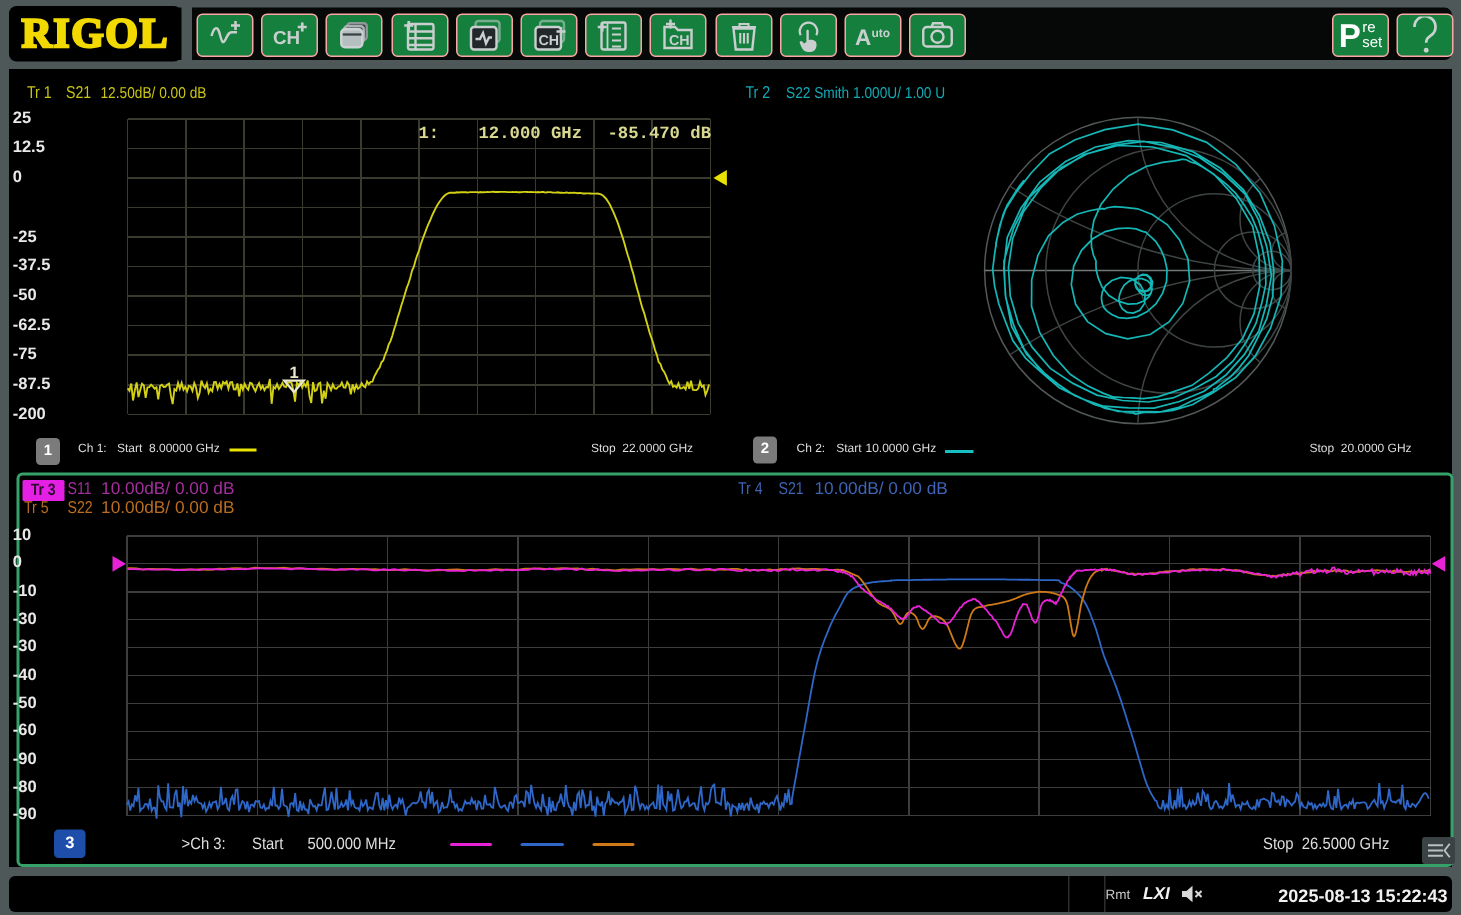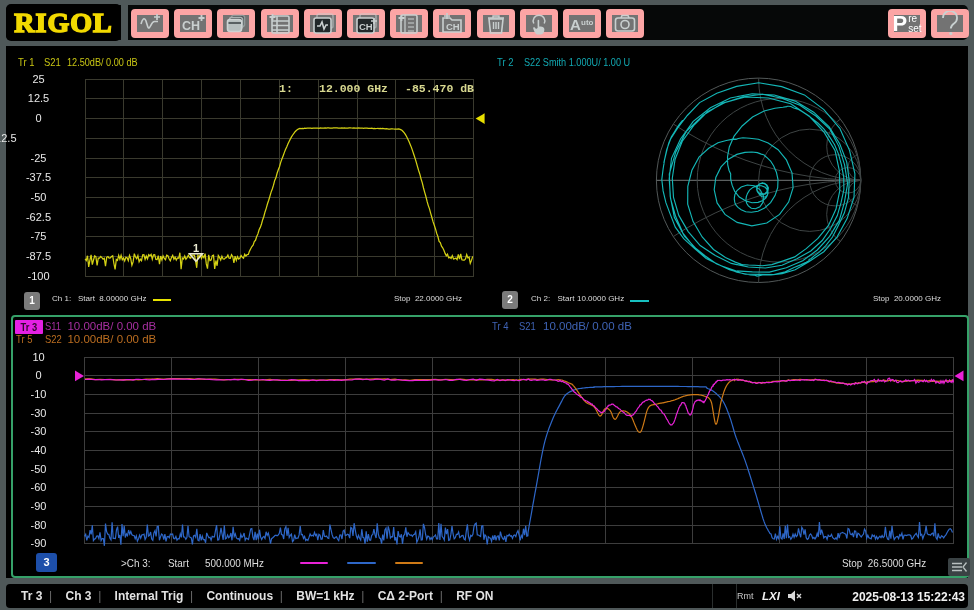--- a/index.html
+++ b/index.html
@@ -2,24 +2,24 @@
 <html><head><meta charset="utf-8">
 <style>
 *{margin:0;padding:0;box-sizing:border-box;-webkit-font-smoothing:antialiased}
 html,body{width:974px;height:610px;background:#4f5859;font-family:"Liberation Sans",sans-serif;overflow:hidden}
 #scr{position:absolute;left:0;top:0;width:974px;height:442px;transform:translateZ(0)}
 .abs{position:absolute}
 #topstrip{position:absolute;left:6px;top:5px;width:962px;height:35px;background:#060808;border-radius:5px}
 #loggap{position:absolute;left:121px;top:3px;width:7px;height:39px;background:#4f5859}
 #logo{position:absolute;left:6px;top:4px;width:115px;height:37px;background:#000;border-radius:5px;text-align:center}
 #logo span{font-family:"Liberation Serif",serif;font-weight:bold;font-size:28px;color:#f2d900;letter-spacing:1px;-webkit-text-stroke:1.6px #f2d900;line-height:37px}
-.tbtn{position:absolute;top:9px;width:38px;height:29px;background:#737373;border:6px solid #fca5a5;border-radius:4px;display:flex;align-items:center;justify-content:center}
+.tbtn{position:absolute;top:9px;width:38px;height:29px;background:#15803d;border:1px solid #fca5a5;border-radius:4px;display:flex;align-items:center;justify-content:center}
 #chartpanel{position:absolute;left:6px;top:46px;width:962px;height:532px;background:#000}
 #greenbox{position:absolute;left:11px;top:315px;width:958px;height:263px;border:2px solid #36a169;border-radius:4px;background:#000}
-.ylab{position:absolute;font-size:11px;font-weight:normal;color:#e9e9e9;text-align:center;width:60px}
+.ylab{position:absolute;font-size:11px;font-weight:bold;color:#e9e9e9;text-align:left;width:60px}
 #statusbar{position:absolute;left:6px;top:584px;width:962px;height:24px;background:#000;border-radius:4px;color:#e2e2e2;font-size:12px;font-weight:bold}
 .sep{color:#6a6a6a;font-weight:normal}
 .hd{position:absolute;font-size:11.5px;white-space:pre;transform:scaleX(0.82);transform-origin:0 50%}
 .hv{position:absolute;font-size:10.5px;white-space:pre;transform:scaleX(0.87);transform-origin:0 50%}
 .hv3{position:absolute;font-size:11.5px;white-space:pre}
 .ft{position:absolute;font-size:8px;color:#dedede;white-space:pre}
 .fb{position:absolute;font-size:11px;color:#dedede;white-space:pre;transform:scaleX(0.9);transform-origin:0 50%}
 .chbox{position:absolute;width:16px;height:18px;border-radius:3px;color:#fff;font-size:10px;font-weight:bold;text-align:center;line-height:18px}
 </style></head>
 <body>
@@ -219,21 +219,21 @@
   <div class="ylab" style="right:905.5px;top:72.7px">25</div>
 <div class="ylab" style="right:905.5px;top:92.4px">12.5</div>
 <div class="ylab" style="right:905.5px;top:112.1px">0</div>
 <div class="ylab" style="right:940px;top:131.8px">-12.5</div>
 <div class="ylab" style="right:905.5px;top:151.5px">-25</div>
 <div class="ylab" style="right:905.5px;top:171.2px">-37.5</div>
 <div class="ylab" style="right:905.5px;top:190.9px">-50</div>
 <div class="ylab" style="right:905.5px;top:210.6px">-62.5</div>
 <div class="ylab" style="right:905.5px;top:230.3px">-75</div>
 <div class="ylab" style="right:905.5px;top:250.0px">-87.5</div>
-<div class="ylab" style="right:905.5px;top:269.7px">-100</div>
+<div class="ylab" style="right:905.5px;top:269.7px">-200</div>
 
   <div class="ylab" style="right:905.5px;top:350.7px">10</div>
 <div class="ylab" style="right:905.5px;top:369.3px">0</div>
 <div class="ylab" style="right:905.5px;top:388.0px">-10</div>
 <div class="ylab" style="right:905.5px;top:406.6px">-30</div>
 <div class="ylab" style="right:905.5px;top:425.3px">-30</div>
 <div class="ylab" style="right:905.5px;top:443.9px">-40</div>
 <div class="ylab" style="right:905.5px;top:462.6px">-50</div>
 <div class="ylab" style="right:905.5px;top:481.2px">-60</div>
 <div class="ylab" style="right:905.5px;top:499.9px">-90</div>
@@ -271,21 +271,20 @@
   <div class="abs" style="left:347px;top:561.5px;width:29px;height:2.5px;background:#2e67c8;border-radius:1px"></div>
   <div class="abs" style="left:395px;top:561.5px;width:28px;height:2.5px;background:#cf7a16;border-radius:1px"></div>
   <div class="fb" style="left:842px;top:557px">Stop  26.5000 GHz</div>
   <div class="abs" style="left:948px;top:558px;width:22px;height:18px;background:#3a4244;border-radius:2px">
     <svg width="22" height="18" viewBox="0 0 22 18" stroke="#b9c0c0" stroke-width="1.3">
         <path d="M4,5.5 L14,5.5 M4,9 L14,9 M4,12.5 L14,12.5 M18.5,4.5 L15,9 L18.5,13.5" fill="none"></path>
       </svg>
   </div>
 
   <div id="statusbar">
-   <div class="abs" style="left:15px;top:5px;white-space:pre">Tr 3  <span class="sep">|</span>    Ch 3  <span class="sep">|</span>    Internal Trig  <span class="sep">|</span>    Continuous  <span class="sep">|</span>    BW=1 kHz  <span class="sep">|</span>    CΔ 2-Port  <span class="sep">|</span>    RF ON</div>
    <div class="abs" style="left:706px;top:0;width:1px;height:24px;background:#2a2e2e"></div>
    <div class="abs" style="left:730px;top:0;width:1px;height:24px;background:#2a2e2e"></div>
    <div class="abs" style="left:731px;top:7px;font-size:9px;font-weight:normal;color:#c8c8c8">Rmt</div>
    <div class="abs" style="left:756px;top:6px;font-size:11.5px;font-style:italic;font-weight:bold;color:#f0f0f0">LXI</div>
    <svg class="abs" style="left:781px;top:5px" width="16" height="14" viewBox="0 0 16 14">
         <path d="M1,5 L4,5 L8,1.5 L8,12.5 L4,9 L1,9 Z" fill="#d8d8d8"></path>
         <path d="M10,5 L14,9 M14,5 L10,9" stroke="#d8d8d8" stroke-width="1.4"></path>
       </svg>
    <div class="abs" style="right:3px;top:6px;font-size:12px;color:#f0f0f0">2025-08-13 15:22:43</div>
   </div>

